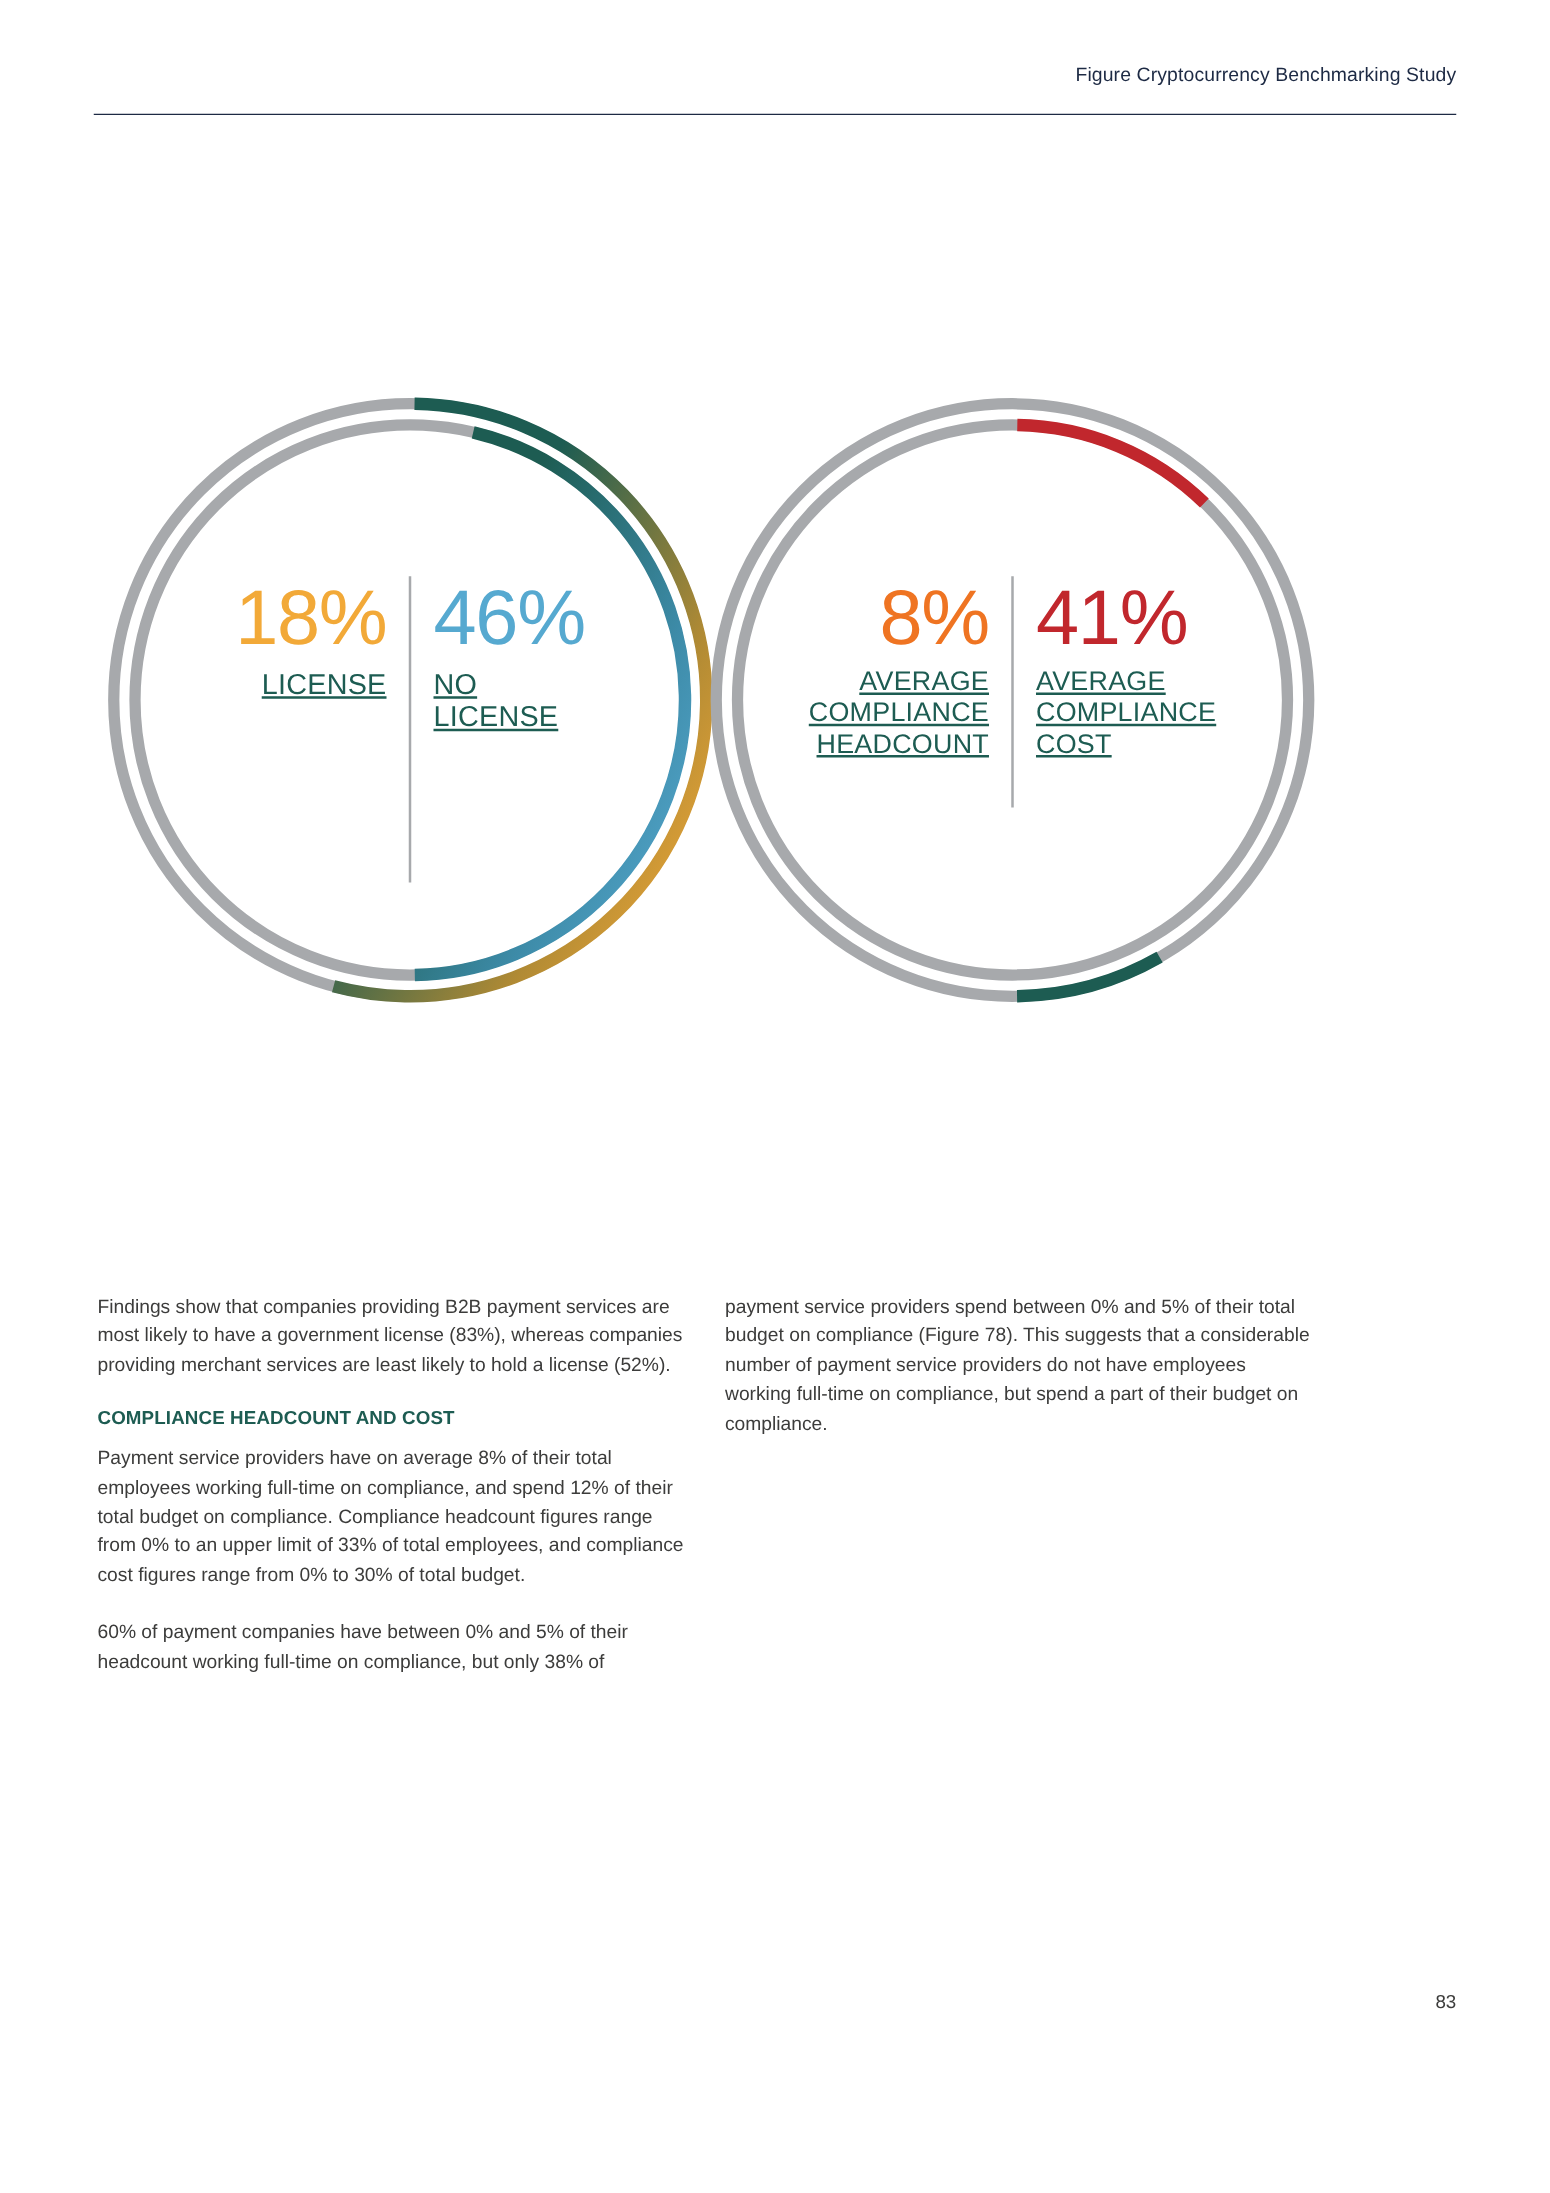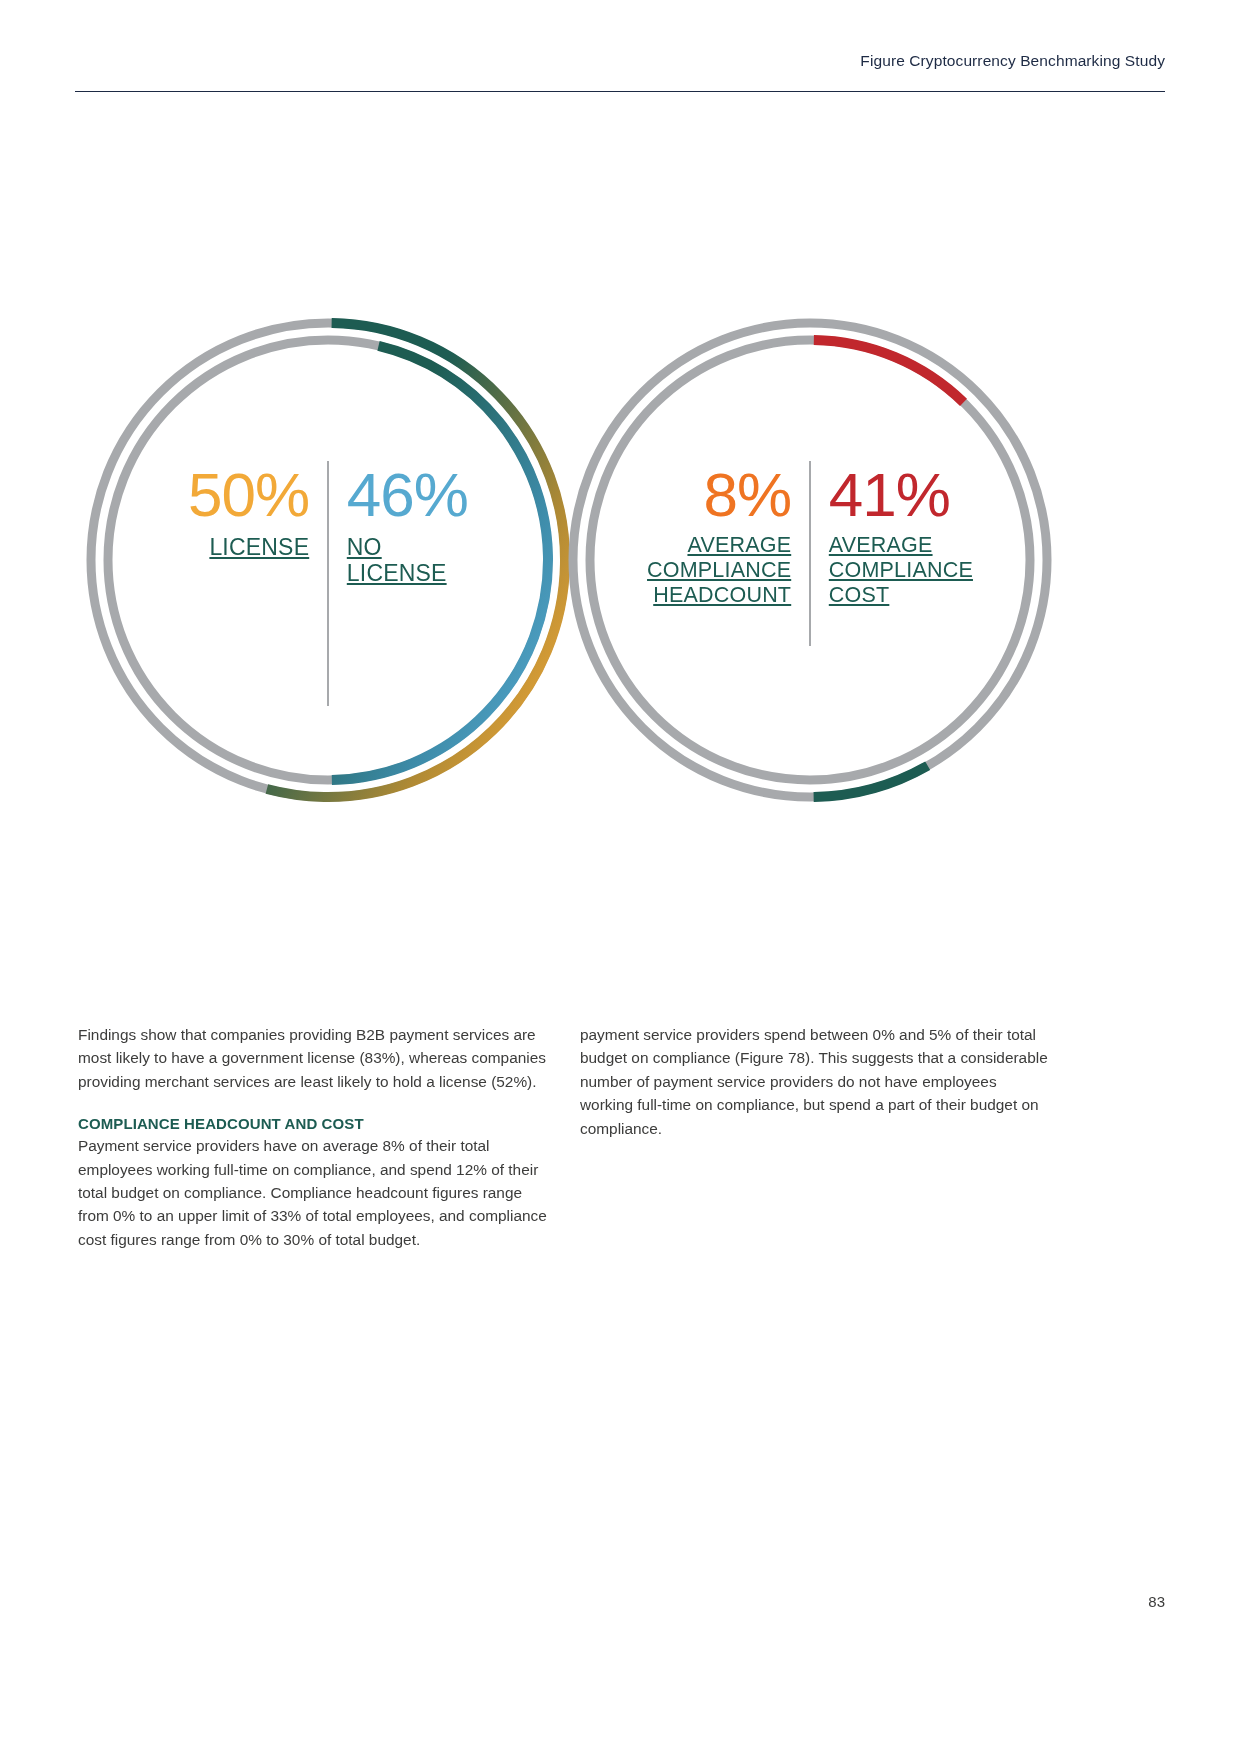--- a/index.html
+++ b/index.html
@@ -62,21 +62,21 @@
   }
   .divider.d-left{height:245px;margin-top:-4px;}
   .divider.d-right{height:185px;margin-top:-4px;}
 
   
   .body-wrap{
     position:absolute;left:78px;top:1022px;width:1090px;
     display:flex;gap:30px;
   }
   .col{width:472px;}
-  p{margin:1px 0 22px 0;font-size:15.4px;line-height:1.52;color:#3c3c3b;}
+  p{margin:12px 0 22px 0;font-size:15.4px;line-height:1.52;color:#3c3c3b;}
   p:last-child{margin-bottom:0;}
   .sec-head{
     font-size:15px;font-weight:bold;color:#1d5c52;
     letter-spacing:.1px;margin:0 0 2px 0;
   }
 
   .page-no{
     position:absolute;right:75px;bottom:144px;
     font-size:15px;color:#3c3c3b;
   }
@@ -115,21 +115,21 @@
         <circle cx="250" cy="250" r="237" fill="none" stroke="url(#gradOuterL)" stroke-width="10" stroke-dasharray="802 686" stroke-dashoffset="0" transform="rotate(-89 250 250)"></circle>
 
         <circle cx="250" cy="250" r="220" fill="none" stroke="#a7a9ac" stroke-width="9"></circle>
 
         <circle cx="250" cy="250" r="220" fill="none" stroke="url(#gradInnerL)" stroke-width="10" stroke-dasharray="636 746" stroke-dashoffset="0" transform="rotate(-91 250 250) scale(-1,1) translate(-500,0)"></circle>
       </svg>
 
       <div class="donut-center">
         <div class="center-inner">
           <div class="stat left-al">
-            <div class="stat-value" style="color:#f2a938">50%</div>
+            <div class="stat-value" style="color:#f2a938">18%</div>
             <div class="stat-label">LICENSE</div>
           </div>
           <div class="divider d-left"></div>
           <div class="stat right-al">
             <div class="stat-value" style="color:#56a9d0">46%</div>
             <div class="stat-label">NO
 LICENSE</div>
           </div>
         </div>
       </div>
@@ -180,20 +180,21 @@
       </div>
     </div>
 
   </div>
 
   <div class="body-wrap">
     <div class="col">
       <p>Findings show that companies providing B2B payment services are most likely to have a government license (83%), whereas companies providing merchant services are least likely to hold a license (52%).</p>
       <div class="sec-head">COMPLIANCE HEADCOUNT AND COST</div>
       <p>Payment service providers have on average 8% of their total employees working full-time on compliance, and spend 12% of their total budget on compliance. Compliance headcount figures range from 0% to an upper limit of 33% of total employees, and compliance cost figures range from 0% to 30% of total budget.</p>
+      <p>60% of payment companies have between 0% and 5% of their headcount working full-time on compliance, but only 38% of</p>
     </div>
     <div class="col">
       <p>payment service providers spend between 0% and 5% of their total budget on compliance (Figure 78). This suggests that a considerable number of payment service providers do not have employees working full-time on compliance, but spend a part of their budget on compliance.</p>
     </div>
   </div>
 
   <div class="page-no">83</div>
 
 </div>
 

